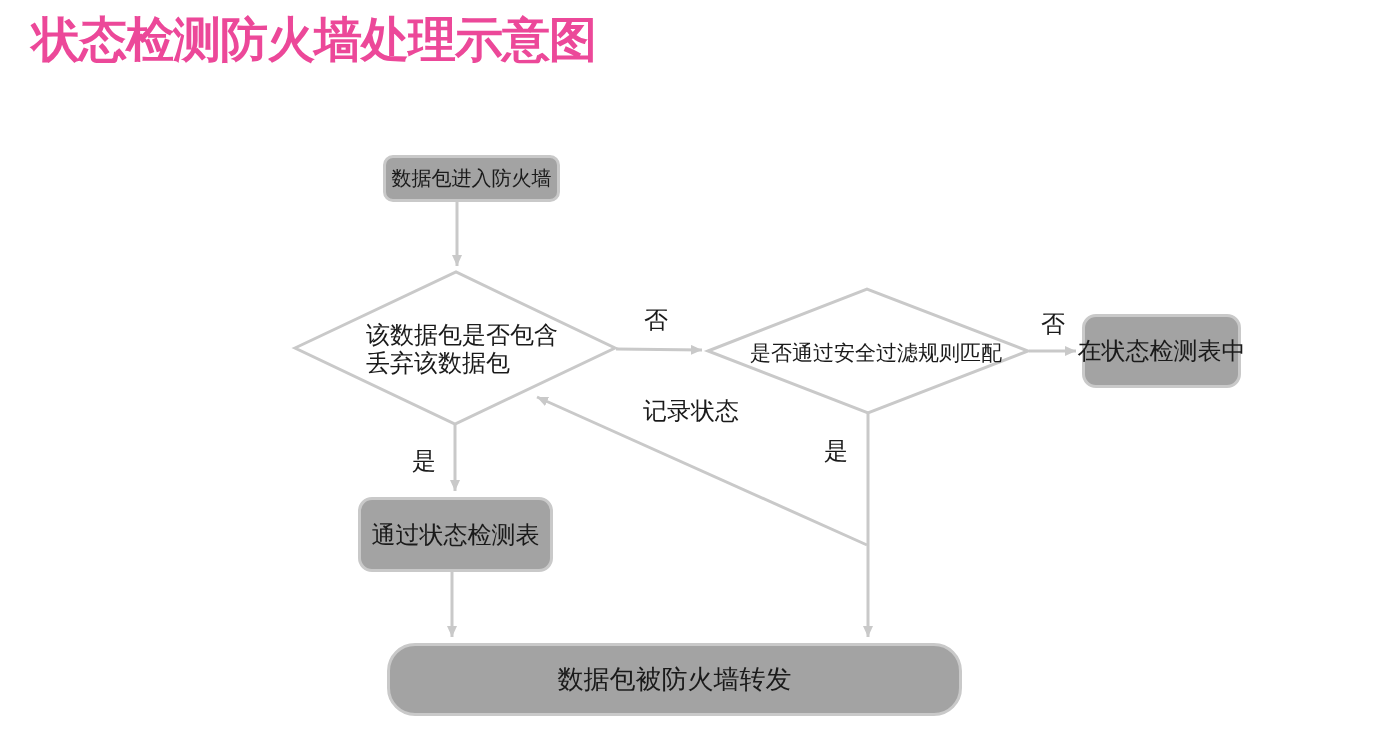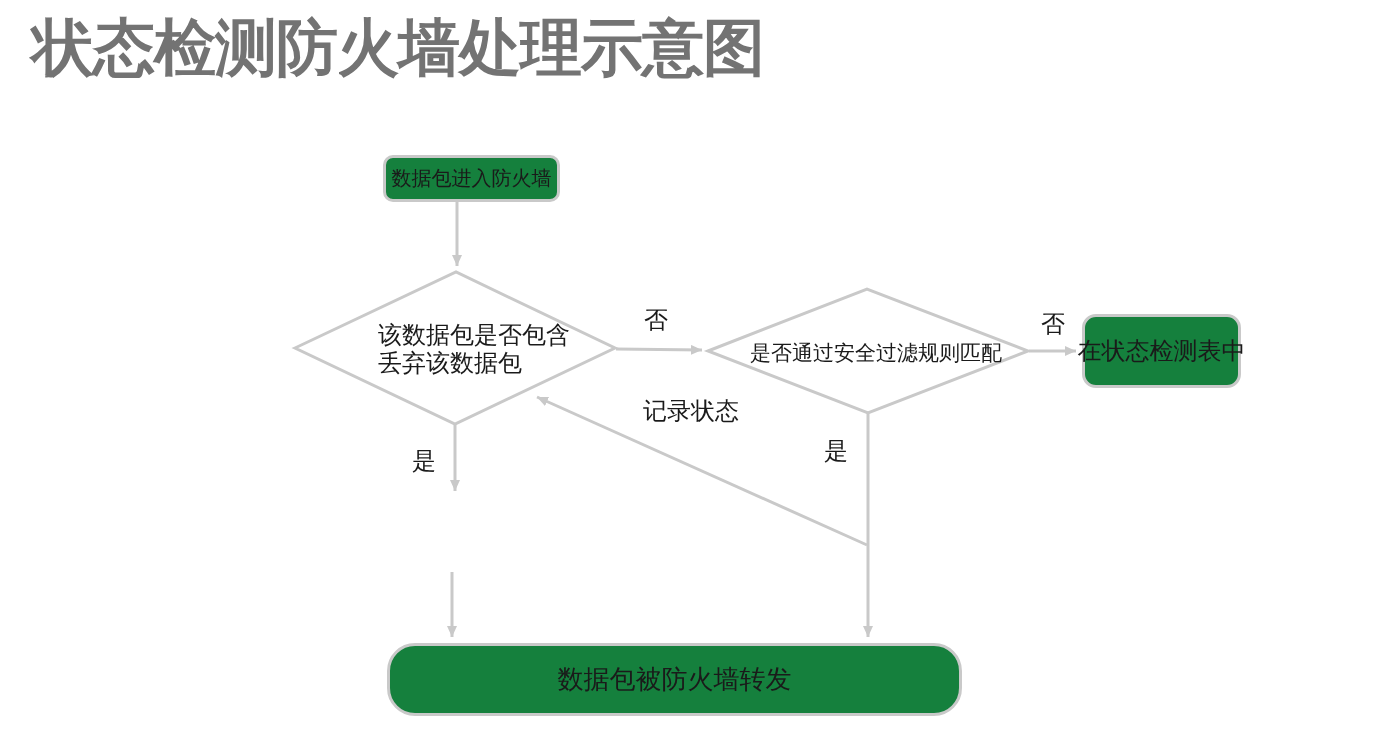--- a/index.html
+++ b/index.html
@@ -11,53 +11,53 @@
     overflow: hidden;
     font-family: "DejaVu Serif", "Liberation Serif", serif;
     color: #1a1a1a;
   }
   .page-title {
     position: absolute;
     left: 32px;
     top: 12px;
     font-family: "Liberation Sans", "DejaVu Sans", sans-serif;
     font-weight: bold;
-    font-size: 62px;
+    font-size: 48px;
     line-height: 1.15;
     letter-spacing: -1px;
-    color: #737373;
+    color: #ec4899;
     white-space: nowrap;
   }
   svg.edges {
     position: absolute;
     left: 0; top: 0;
     width: 1394px; height: 737px;
   }
   .node {
     position: absolute;
     box-sizing: border-box;
-    background: #15803d;
+    background: #a3a3a3;
     border: 3px solid #c9c9c9;
     display: flex;
     align-items: center;
     justify-content: center;
     text-align: center;
     color: #1a1a1a;
     white-space: nowrap;
   }
   .node-start   { left: 383px; top: 155px; width: 177px; height: 47px; border-radius: 10px; font-size: 20px; }
   .node-drop    { left: 1082px; top: 314px; width: 159px; height: 74px; border-radius: 14px; font-size: 24px; }
   .node-pass    { left: 358px; top: 497px; width: 195px; height: 75px; border-radius: 14px; font-size: 24px; }
   .node-forward { left: 387px; top: 643px; width: 575px; height: 73px; border-radius: 28px; font-size: 26px; }
   .diamond-text {
     position: absolute;
     color: #1a1a1a;
     white-space: nowrap;
   }
-  .d1-text { left: 378px; top: 321px; font-size: 24px; line-height: 28px; text-align: left; }
+  .d1-text { left: 366px; top: 321px; font-size: 24px; line-height: 28px; text-align: left; }
   .d2-text { left: 750px; top: 339px; width: 240px; font-size: 21px; text-align: left; }
   .edge-label {
     position: absolute;
     font-size: 24px;
     line-height: 1;
     color: #1a1a1a;
     white-space: nowrap;
   }
   .lbl-no1    { left: 644px;  top: 308px; }
   .lbl-no2    { left: 1041px; top: 312px; }
@@ -99,20 +99,23 @@
     <div>该数据包是否包含</div>
     <div>丢弃该数据包</div>
   </div>
 
   <div class="diamond-text d2-text">是否通过安全过滤规则匹配</div>
 
   <div class="node node-drop">
     <span>在状态检测表中</span>
   </div>
 
+  <div class="node node-pass">
+    <span>通过状态检测表</span>
+  </div>
 
   <div class="node node-forward">
     <span>数据包被防火墙转发</span>
   </div>
 
   <div class="edge-label lbl-no1">否</div>
   <div class="edge-label lbl-no2">否</div>
   <div class="edge-label lbl-yes1">是</div>
   <div class="edge-label lbl-yes2">是</div>
   <div class="edge-label lbl-record">记录状态</div>

